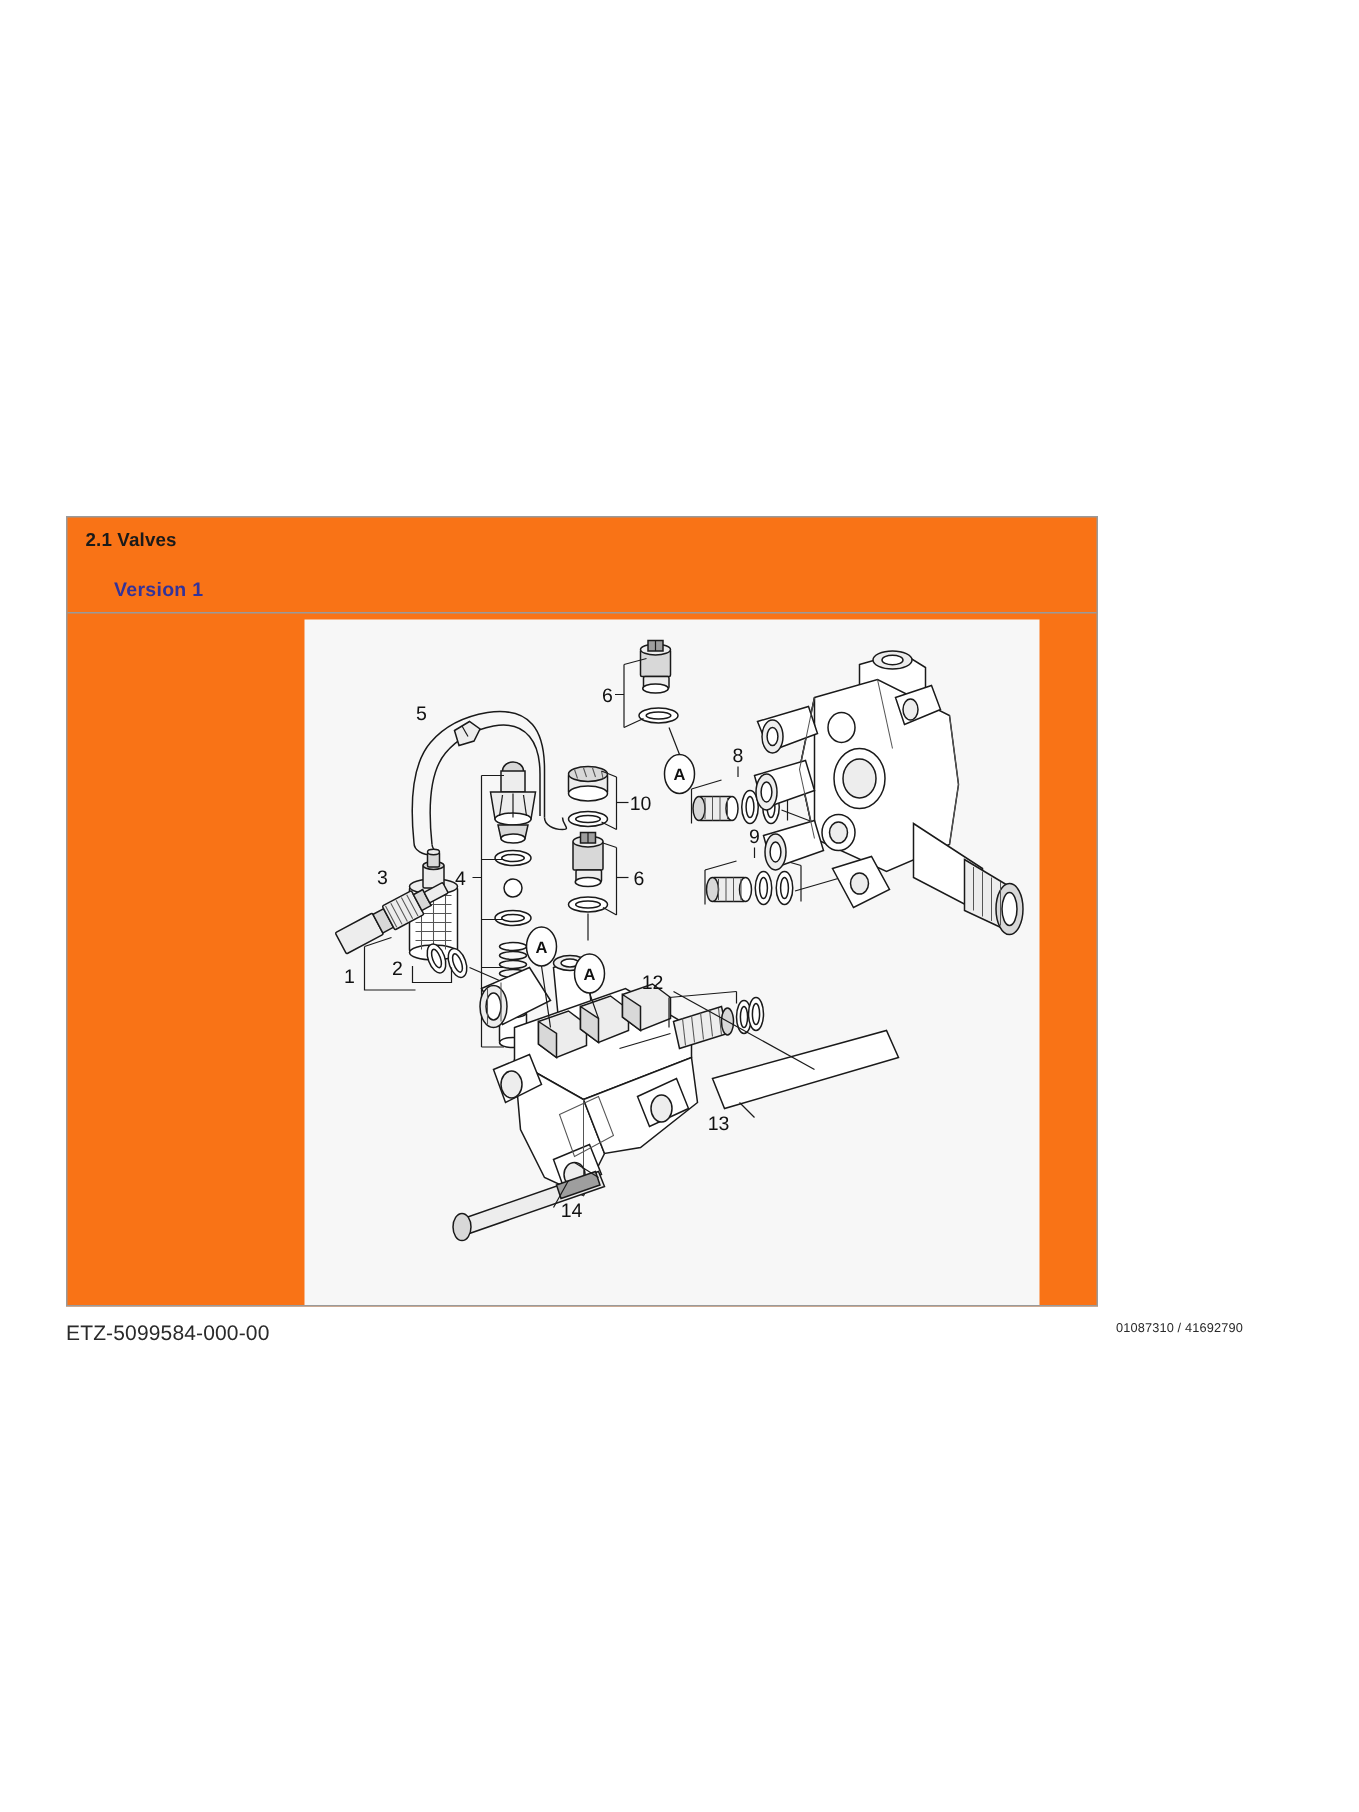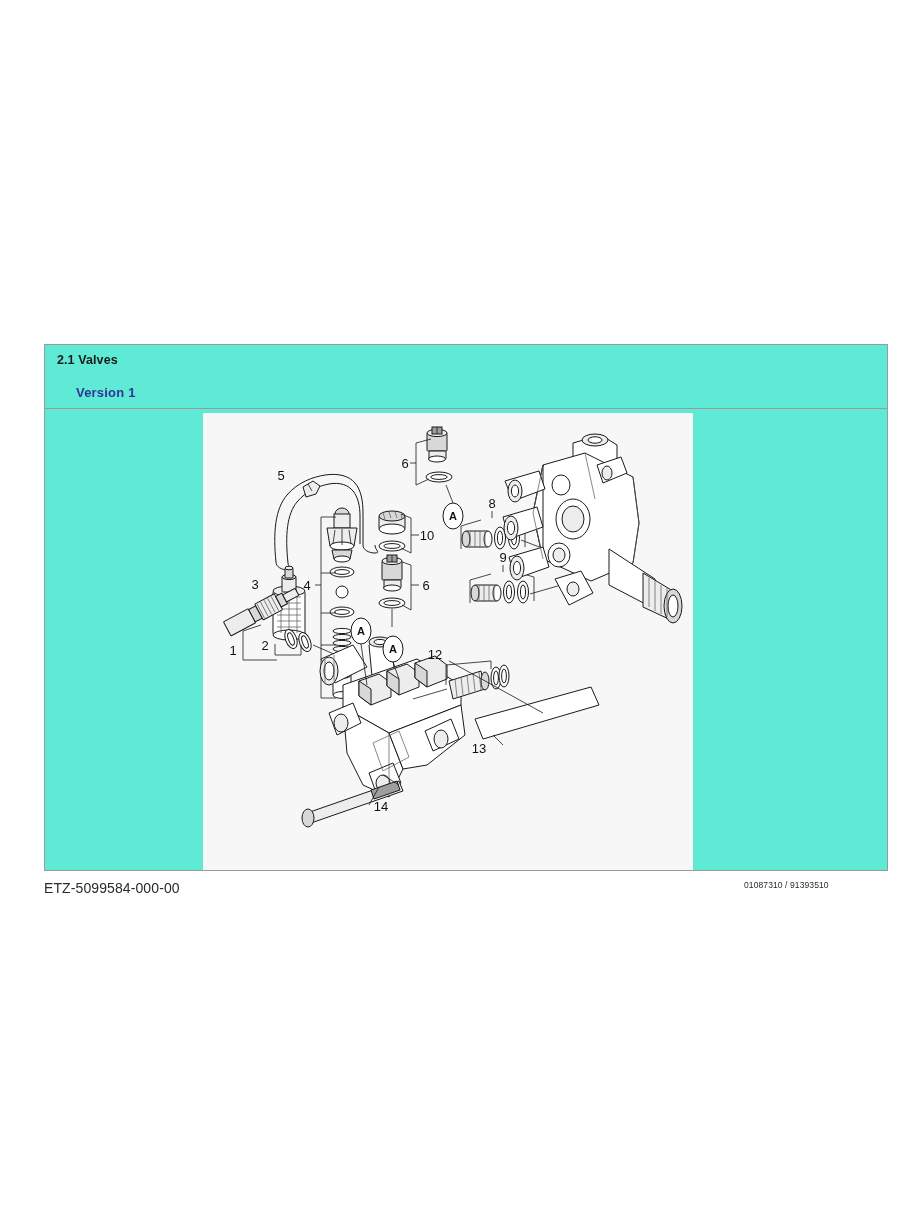--- a/index.html
+++ b/index.html
@@ -13,25 +13,25 @@
     font-family: "Liberation Sans", sans-serif;
     position: relative;
     overflow: hidden;
   }
 
   
   #content-box {
     position: absolute;
     left: 44px;
     top: 344px;
-    width: 844px;
+    width: 688px;
     height: 527px;
     border: 1px solid #9a9a9a;
     box-sizing: border-box;
-    background: #5eead4;
+    background: #f97316;
   }
 
   
   #section-heading {
     position: absolute;
     left: 12px;
     top: 8px;
     font-size: 12.5px;
     font-weight: bold;
     color: #1a1a1a;
@@ -490,13 +490,13 @@
       <text class="callout-num" x="224" y="127" text-anchor="middle">10</text>
       <text class="callout-num" x="232" y="246" text-anchor="middle">12</text>
       <text class="callout-num" x="276" y="340" text-anchor="middle">13</text>
       <text class="callout-num" x="178" y="398" text-anchor="middle">14</text>
 
     </svg>
   </div>
 </div>
 
 <div id="footer-left">ETZ-5099584-000-00</div>
-<div id="footer-right">01087310 / 91393510</div>
+<div id="footer-right">01087310 / 41692790</div>
 
 </body></html>

